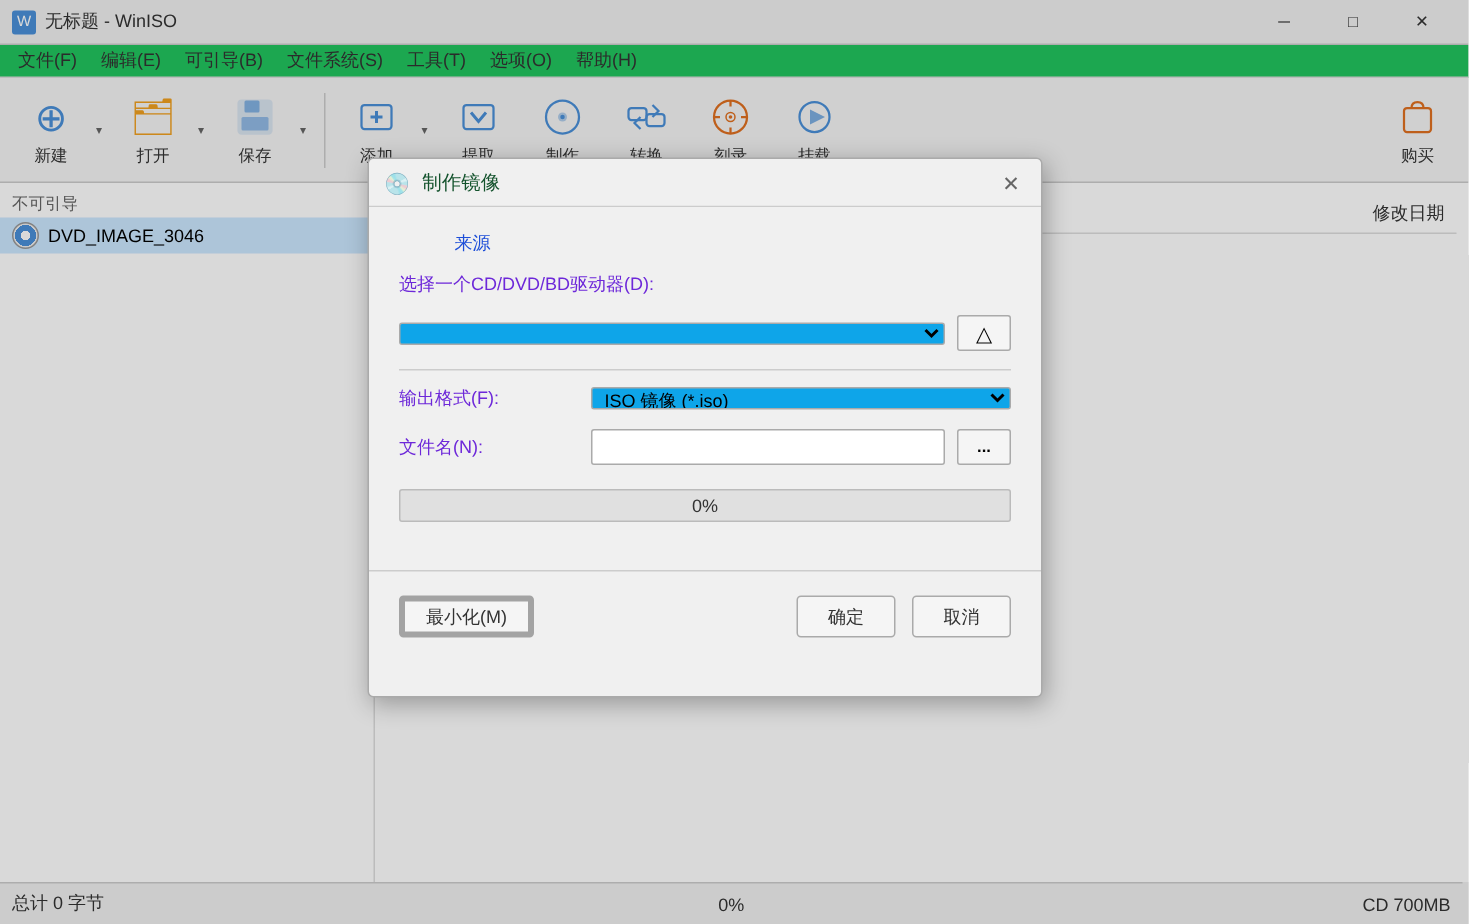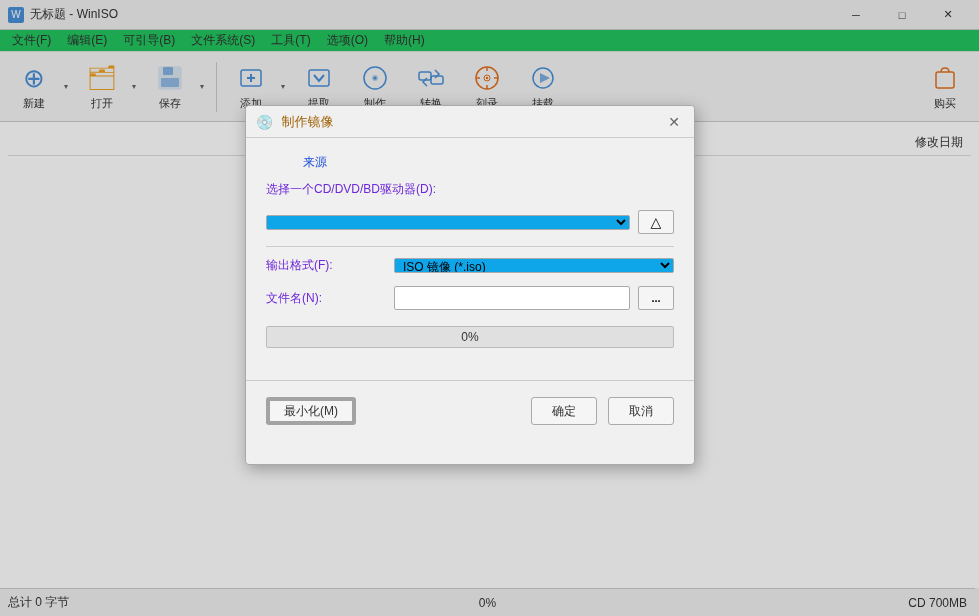--- a/index.html
+++ b/index.html
@@ -202,21 +202,21 @@
       border-radius: 4px 4px 0 0;
     }
     #dialog-titlebar .dlg-icon {
       font-size: 14px;
       margin-right: 8px;
       color: #4a90d9;
     }
     #dialog-titlebar .dlg-title {
       flex: 1;
       font-size: 13px;
-      color: #a16207;
+      color: #14532d;
     }
     #dialog-titlebar .dlg-close {
       cursor: pointer;
       font-size: 14px;
       color: #666;
       width: 20px; height: 20px;
       display: flex; align-items: center; justify-content: center;
       border-radius: 2px;
     }
 
@@ -489,20 +489,29 @@
       <svg width="28" height="28" viewBox="0 0 28 28">
         <rect x="5" y="8" width="18" height="16" rx="2" fill="none" stroke="#e07020" stroke-width="1.5"></rect>
         <path d="M10 8 Q10 4 14 4 Q18 4 18 8" fill="none" stroke="#e07020" stroke-width="1.5"></path>
       </svg>
     </div>
     <span class="toolbar-label">购买</span>
   </div>
 </div>
 
 <div id="main">
+  <div id="sidebar">
+    <div class="sidebar-section-header">不可引导</div>
+    <div class="sidebar-item selected">
+      <div class="item-icon">
+        <div class="dvd-icon"></div>
+      </div>
+      <span>DVD_IMAGE_3046</span>
+    </div>
+  </div>
   <div id="content">
     <div id="content-header">
       <span>修改日期</span>
     </div>
   </div>
 </div>
 
 <div id="statusbar">
   <div class="status-left">总计 0 字节</div>
   <div class="status-mid">0%</div>

